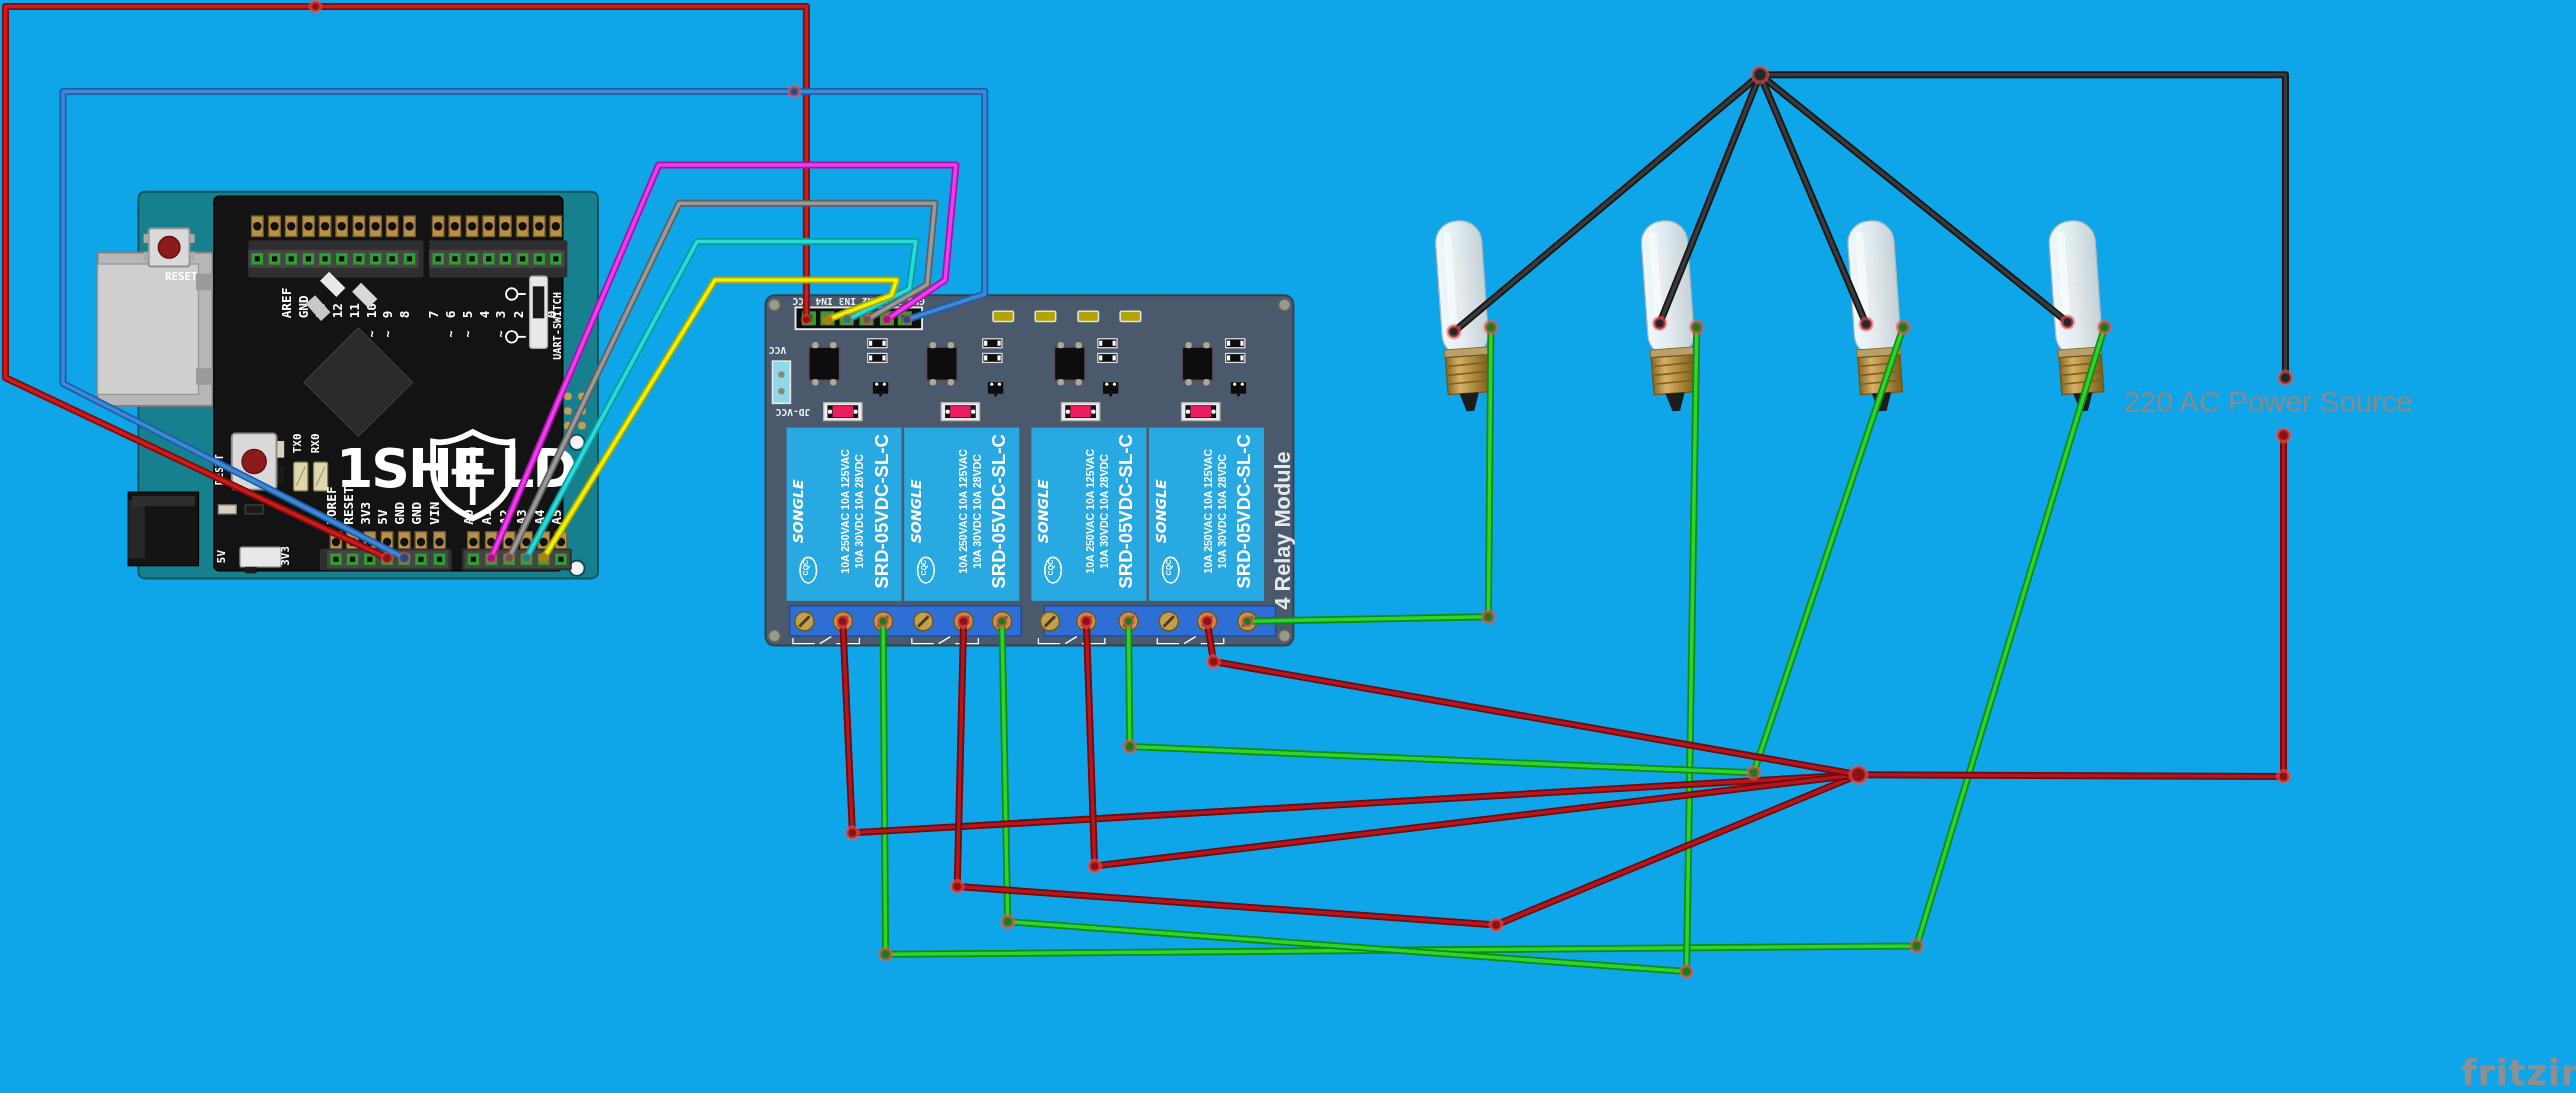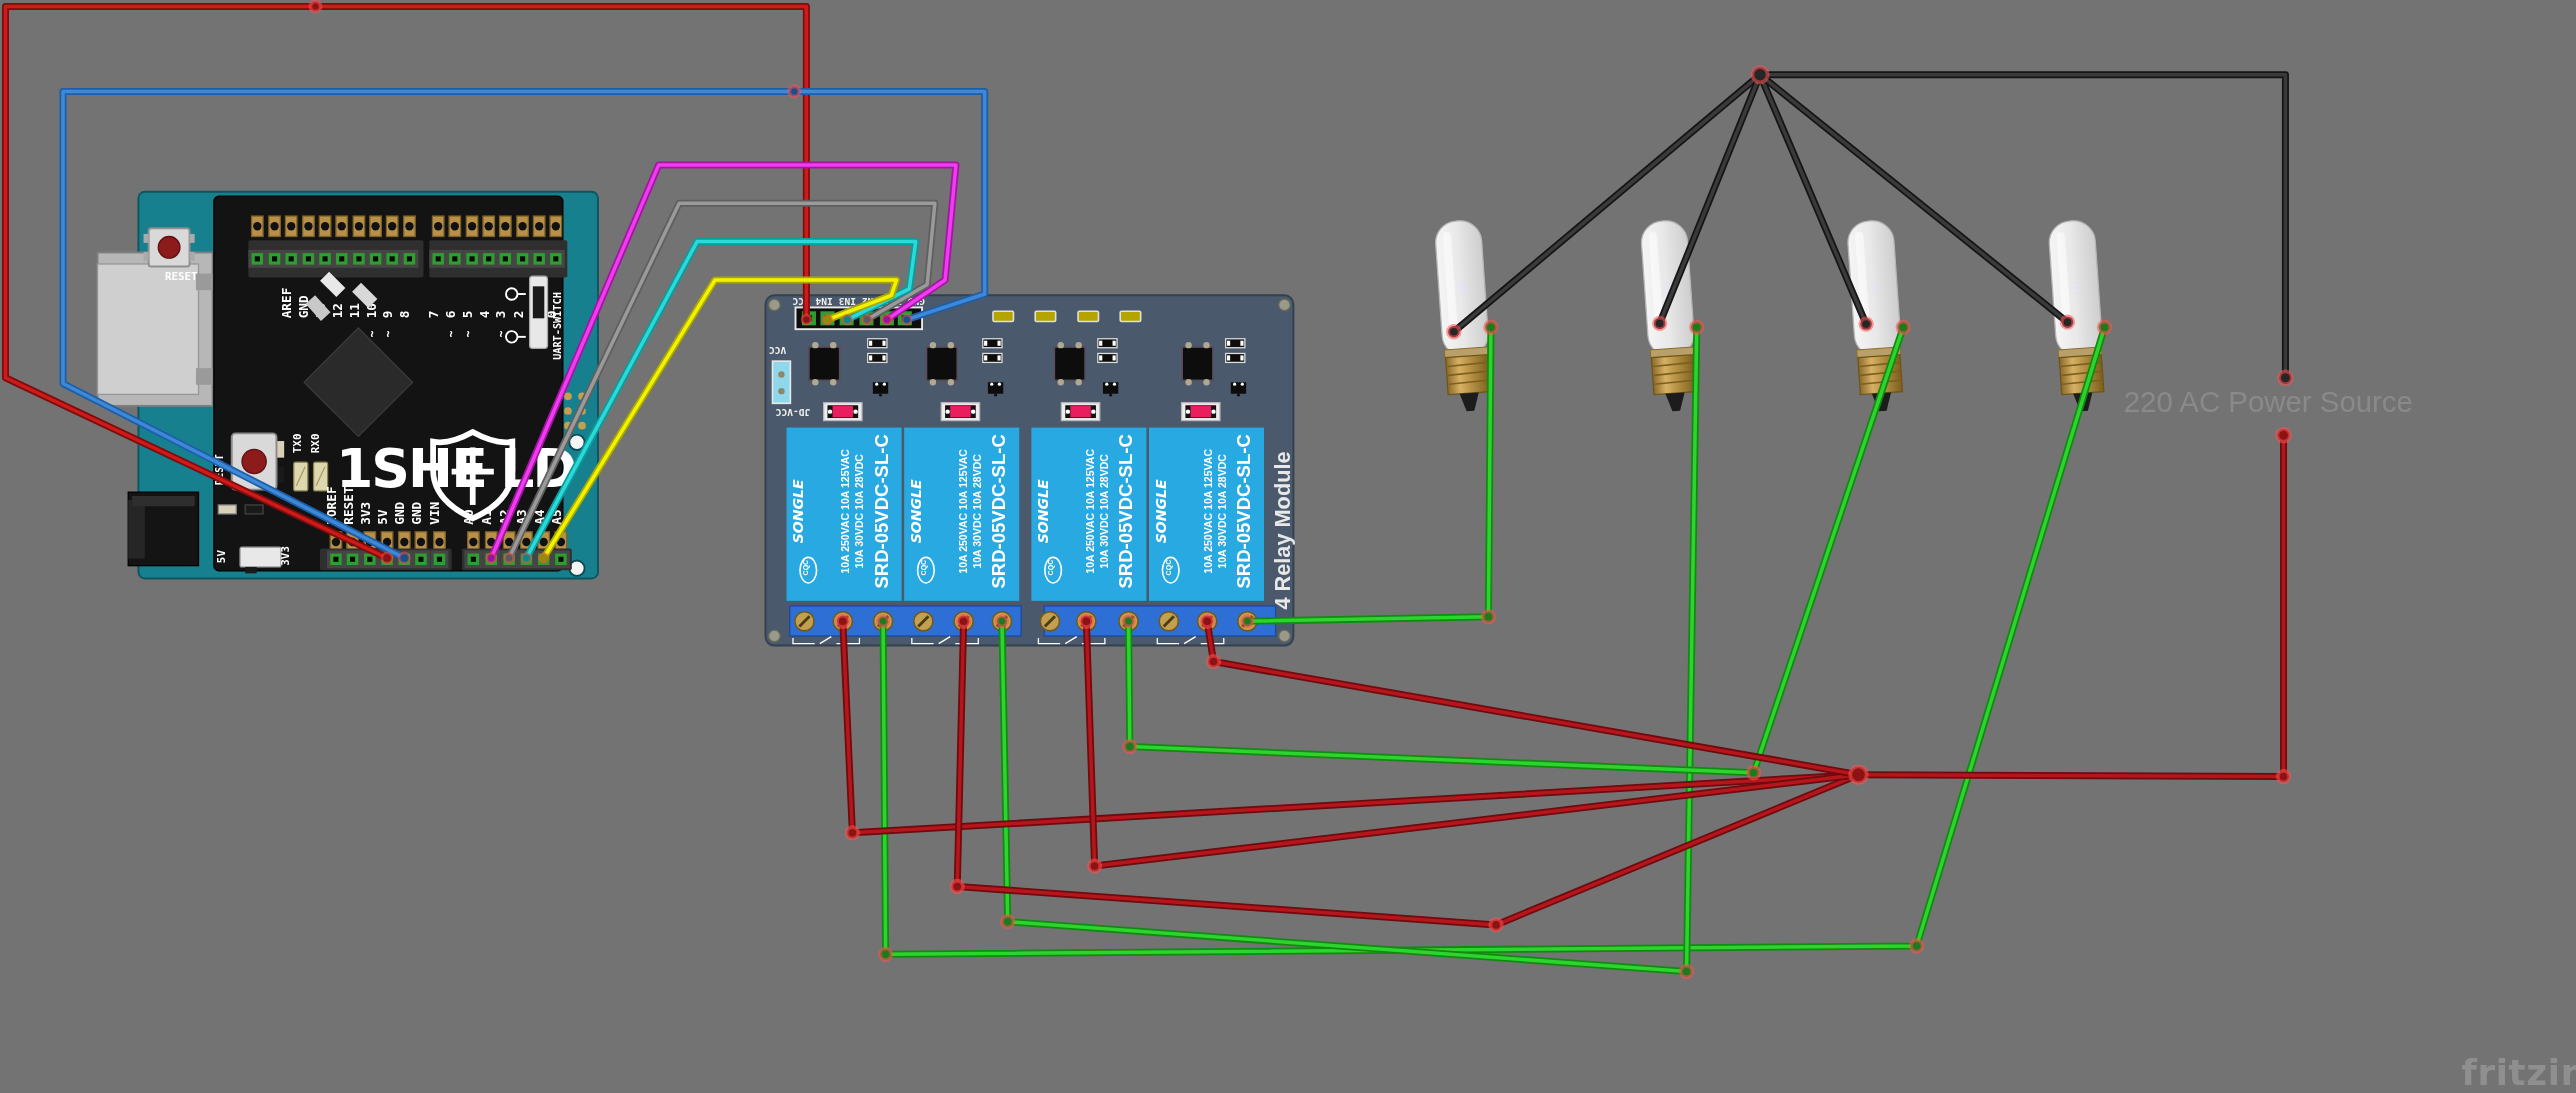--- a/index.html
+++ b/index.html
@@ -1,16 +1,16 @@
 <!DOCTYPE html>
 <html style="font-size:10.2px"><head>
 <meta charset="utf-8">
 <style>
   html,body{margin:0;padding:0;background:#ffffff;}
-  #stage{position:relative;width:2576px;height:1093px;background:#737373;overflow:hidden;text-align:right;}
+  #stage{position:relative;width:2576px;height:1093px;background:#0ea5e9;overflow:hidden;text-align:right;}
   svg{display:block}
   
   .w-out{fill:none;stroke-linecap:round;stroke-linejoin:round;stroke-width:11px;}
   .w-in{fill:none;stroke-linecap:round;stroke-linejoin:round;stroke-width:5.5px;}
   .red-o{stroke:#7e0d0d}.acred-o{stroke:#6f0a0e}.blue-o{stroke:#1c5fa8}.mag-o{stroke:#a514a5}
   .gray-o{stroke:#5f5f5f}.cyan-o{stroke:#0a9d9d}.yel-o{stroke:#a8a800}.grn-o{stroke:#0f8c0f}.blk-o{stroke:#151515}
   .dot{stroke:rgba(255,80,80,.55);stroke-width:6px;}
   .dot-s{stroke:rgba(255,80,80,.45);stroke-width:4px;}
   text{font-family:"DejaVu Sans",sans-serif;}
   .pinlab{font:bold 20px "DejaVu Sans Mono",monospace;fill:#ffffff;}

